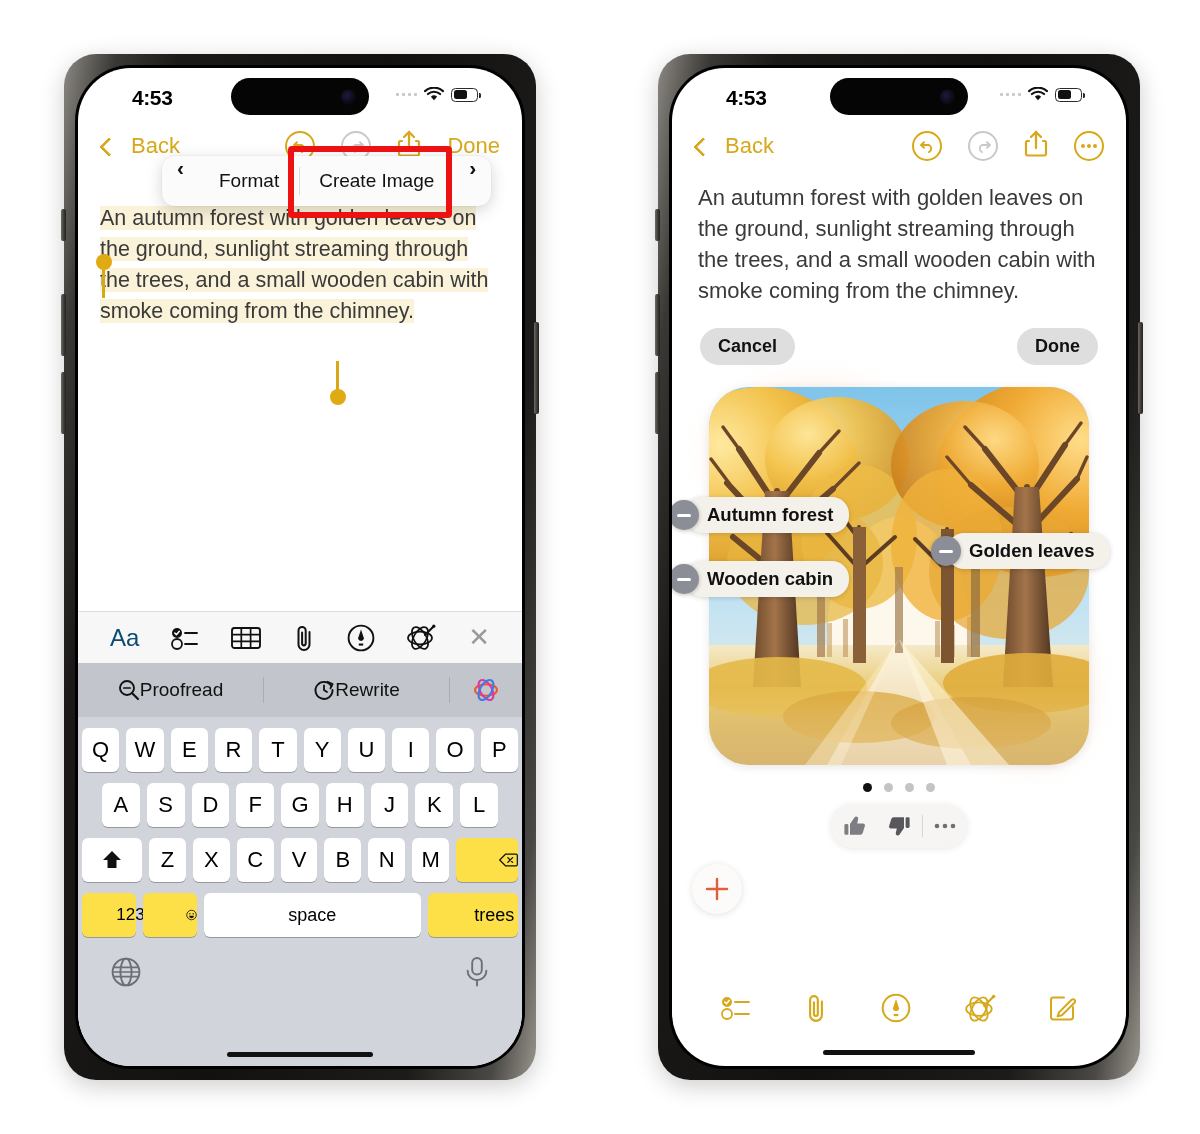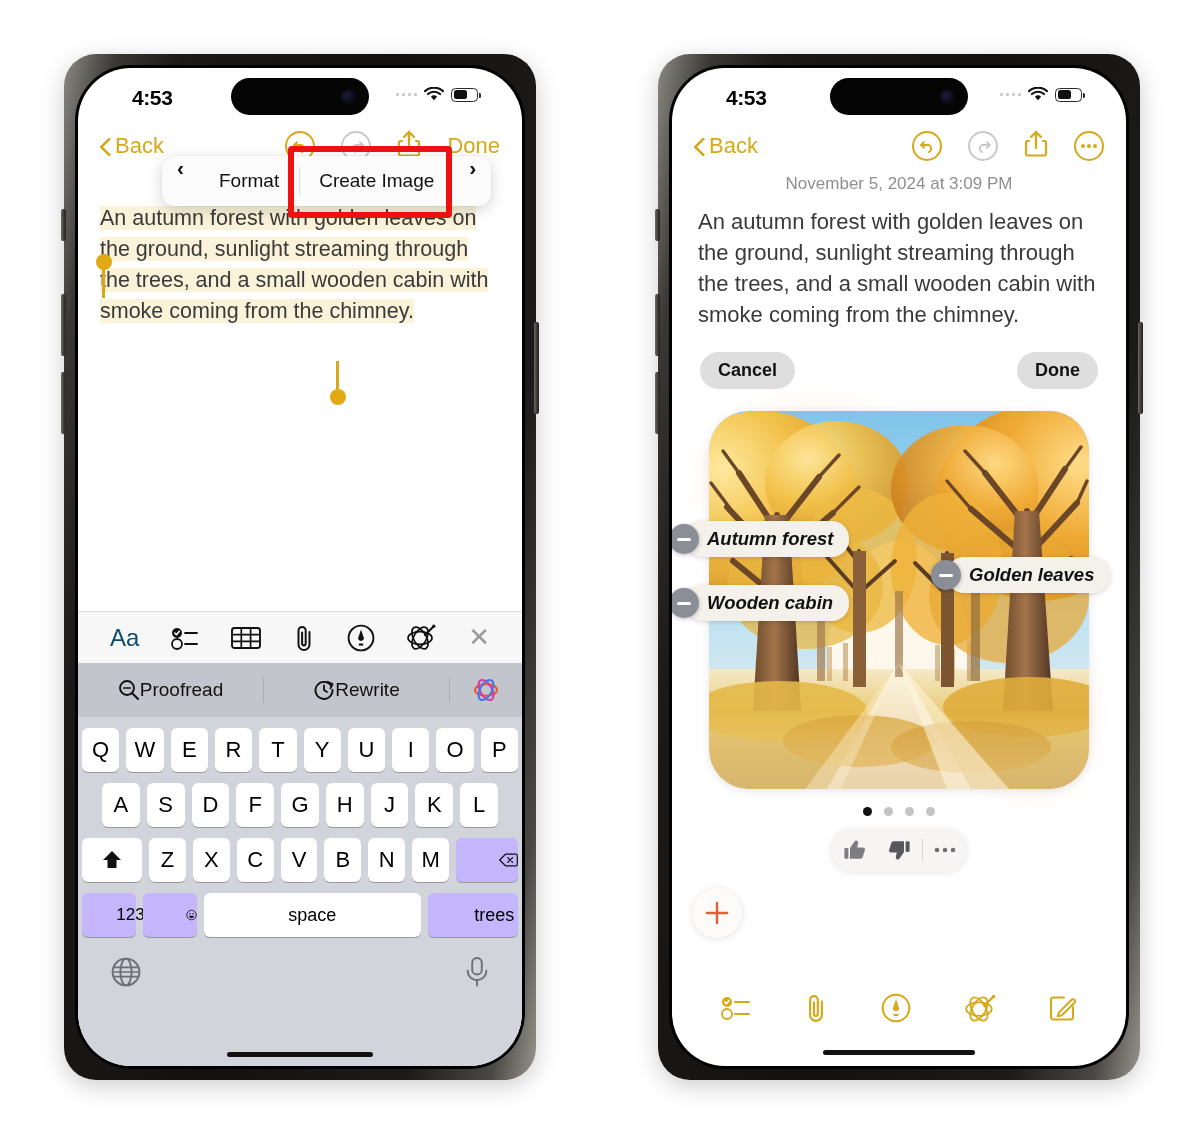--- a/index.html
+++ b/index.html
@@ -87,21 +87,21 @@
   }
   .batt span { display:block; height: 100%; width: 62%; background:#111; border-radius: 2.5px; }
 
   
   .navbar {
     height: 48px; position: relative;
     display: flex; align-items: center;
     padding: 0 22px;
   }
   .back-btn {
-    display: flex; align-items: center; gap: 4px;
+    display: flex; align-items: center; gap: 20px;
     color: #d6a81a; font-size: 22px; font-weight: 400;
   }
   .chev-left {
     width: 11px; height: 19px; position: relative; flex: none;
   }
   .chev-left::before {
     content:""; position:absolute; left:2px; top:3px;
     width: 11px; height: 11px;
     border-left: 3px solid #d6a81a; border-bottom: 3px solid #d6a81a;
     transform: rotate(45deg);
@@ -213,21 +213,21 @@
     display:flex; flex-direction:column; gap: 11px;
   }
   .krow { display:flex; justify-content:center; gap: 7px; }
   .key {
     background:#fff; border-radius: 6px;
     height: 44px; width: 38px;
     display:flex; align-items:center; justify-content:center;
     font-size: 22px; color:#000;
     box-shadow: 0 1px 0 rgba(0,0,0,0.28);
   }
-  .key.dark { background:#c4b5fd;padding-left:43px; }
+  .key.dark { background:#fde047;padding-left:43px; }
   .key.wide { width: 62px; }
   .key.space { width: 224px; font-size: 18px; }
   .key.ret { width: 92px; font-size: 18px; }
   .key.num { width: 54px; font-size: 17px; }
   .krow.r2 { padding: 0 20px; }
   .kbd-bottom {
     display:flex; align-items:center; justify-content:space-between;
     padding: 8px 28px 0 28px;
   }
   .home-ind {
@@ -287,21 +287,20 @@
   }
   .chip-minus i { display:block; width:14px; height:3px; background:#fff; border-radius:2px; }
   .chip-label {
     background:#f4f0ea;
     border-radius: 17px;
     padding: 7px 16px 7px 22px;
     margin-left: -14px;
     font-size: 18.5px; font-weight:700; color:#111;
     box-shadow: 0 1px 5px rgba(0,0,0,.16);
     white-space: nowrap;
-    font-style: italic;
   }
 
   .dots {
     display:flex; justify-content:center; gap:12px;
     margin-top: 18px;
   }
   .dots i { width:9px; height:9px; border-radius:50%; background:#c4c4c4; display:block; }
   .dots i.on { background:#111; }
 
   .fb-bar {
@@ -624,21 +623,20 @@
           <div class="circ-icon">
             <svg width="18" height="6" viewBox="0 0 18 6">
                   <circle cx="3" cy="3" r="2" fill="#d6a81a"></circle>
                   <circle cx="9" cy="3" r="2" fill="#d6a81a"></circle>
                   <circle cx="15" cy="3" r="2" fill="#d6a81a"></circle>
                 </svg>
           </div>
         </div>
       </div>
 
-      <div class="r-date">November 5, 2024 at 3:09 PM</div>
       <div class="r-note">An autumn forest with golden leaves on the ground, sunlight streaming through the trees, and a small wooden cabin with smoke coming from the chimney.</div>
 
       <div class="cd-row">
         <div class="pill-btn">Cancel</div>
         <div class="pill-btn">Done</div>
       </div>
 
       <div class="img-stage">
         <div class="img-glow"></div>
         <div class="gen-img">

